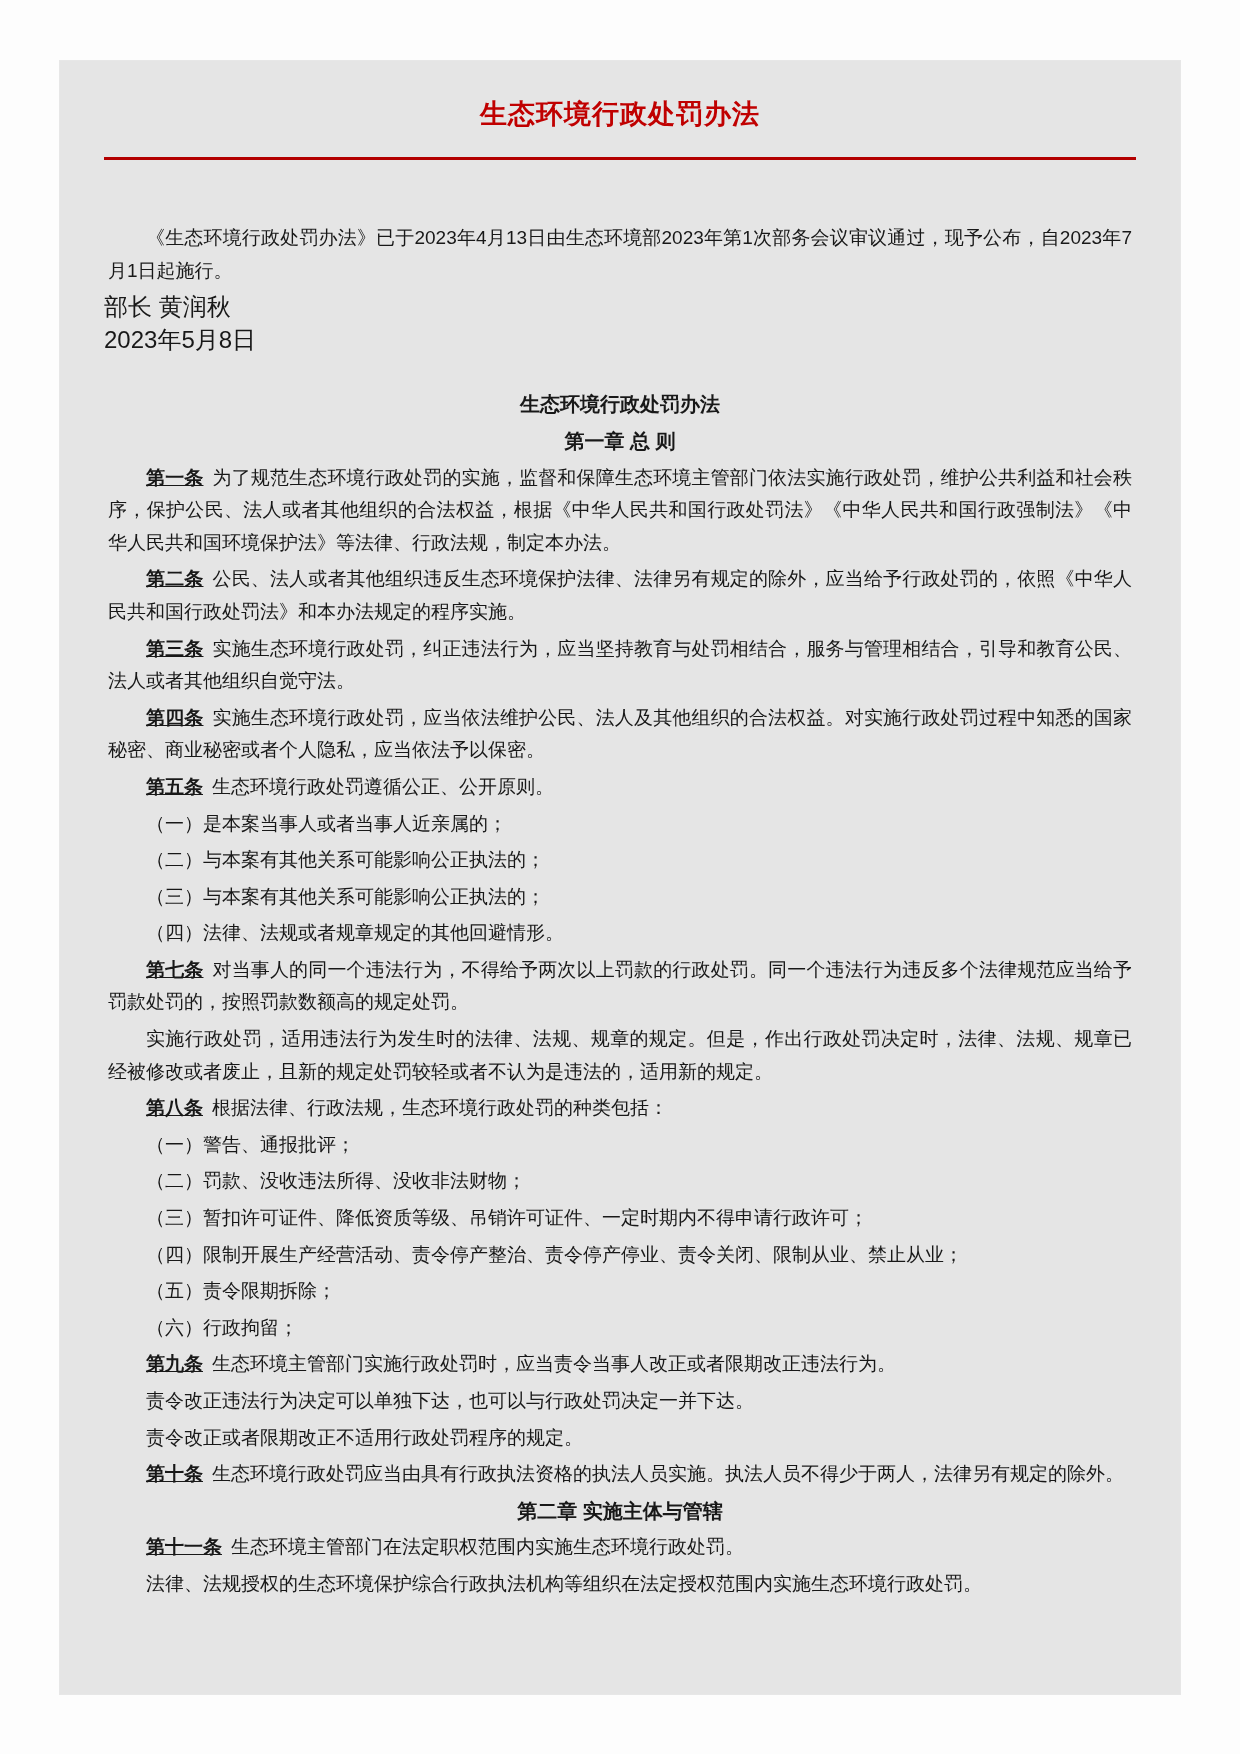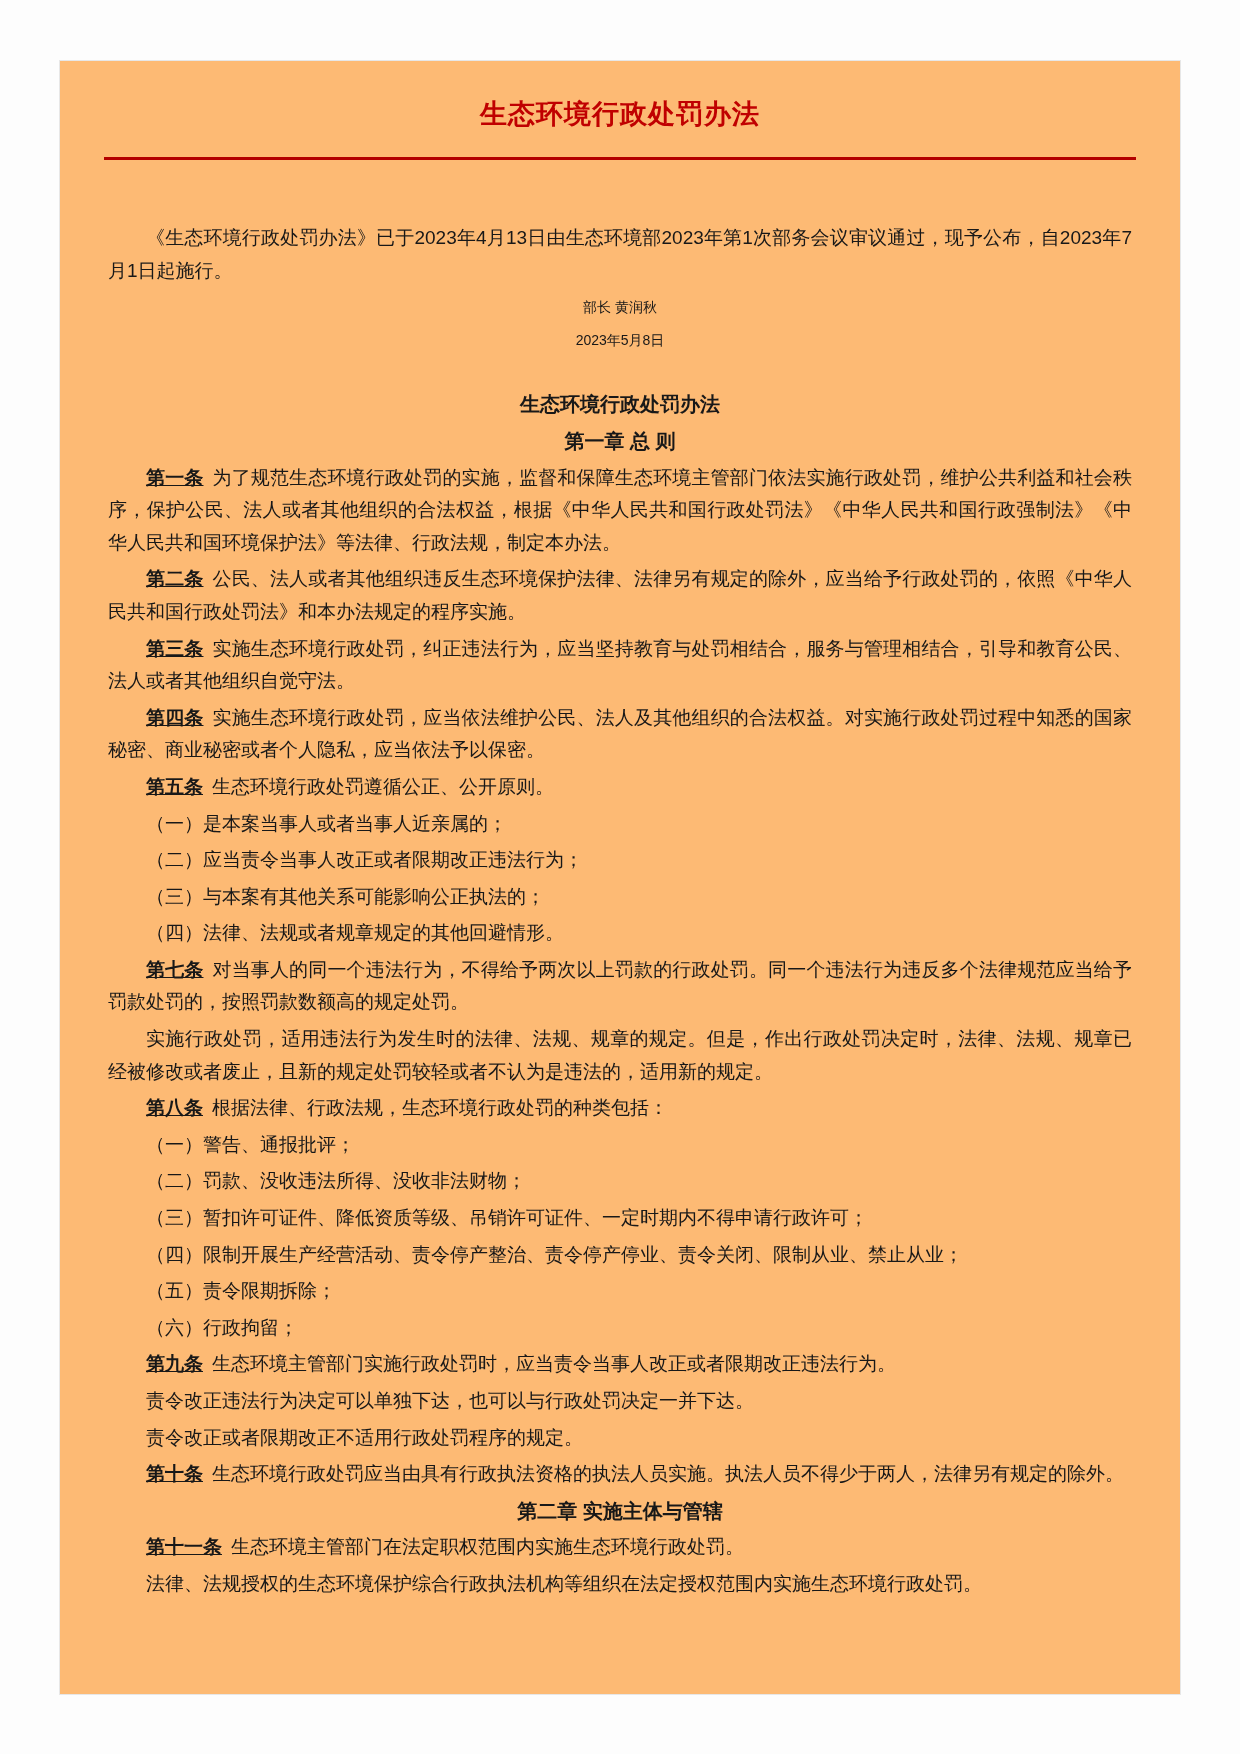--- a/index.html
+++ b/index.html
@@ -8,21 +8,21 @@
     background: #fdfdfd;
     font-family: "Liberation Sans", "DejaVu Sans", sans-serif;
     color: #181818;
   }
   body { min-height: 1754px; }
 
   .page-card {
     box-sizing: border-box;
     width: 1122px;
     margin: 60px auto 0;
-    background: #fdba74;
+    background: #e5e5e5;
     border: 1px solid #e7e7e7;
     padding: 28px 44px 60px;
     min-height: 1635px;
   }
 
   .main-title {
     margin: 6px 0 24px;
     text-align: center;
     font-size: 27px;
     line-height: 38px;
@@ -43,22 +43,22 @@
   .intro-section p,
   .doc-body p {
     margin: 4px;
     font-size: 19px;
     line-height: 32.6px;
     text-align: justify;
     text-indent: 2em;
   }
 
   .signature-block {
-    text-align: center;
-    font-size: 14px;
+    text-align: left;
+    font-size: 24px;
     line-height: 32.6px;
   }
 
   .doc-body { margin-top: 32px; }
 
   .doc-body .block-doctitle,
   .doc-body .block-chapter {
     text-align: center;
     text-indent: 0;
     font-weight: bold;
@@ -107,21 +107,21 @@
         <p class="block-article">
     <span class="art-num">第四条</span><span>实施生态环境行政处罚，应当依法维护公民、法人及其他组织的合法权益。对实施行政处罚过程中知悉的国家秘密、商业秘密或者个人隐私，应当依法予以保密。</span>
   </p>
         <p class="block-article">
     <span class="art-num">第五条</span><span>生态环境行政处罚遵循公正、公开原则。</span>
   </p>
         <p class="block-item">
     <span>（一）是本案当事人或者当事人近亲属的；</span>
   </p>
         <p class="block-item">
-    <span>（二）应当责令当事人改正或者限期改正违法行为；</span>
+    <span>（二）与本案有其他关系可能影响公正执法的；</span>
   </p>
         <p class="block-item">
     <span>（三）与本案有其他关系可能影响公正执法的；</span>
   </p>
         <p class="block-item">
     <span>（四）法律、法规或者规章规定的其他回避情形。</span>
   </p>
         <p class="block-article">
     <span class="art-num">第七条</span><span>对当事人的同一个违法行为，不得给予两次以上罚款的行政处罚。同一个违法行为违反多个法律规范应当给予罚款处罚的，按照罚款数额高的规定处罚。</span>
   </p>

